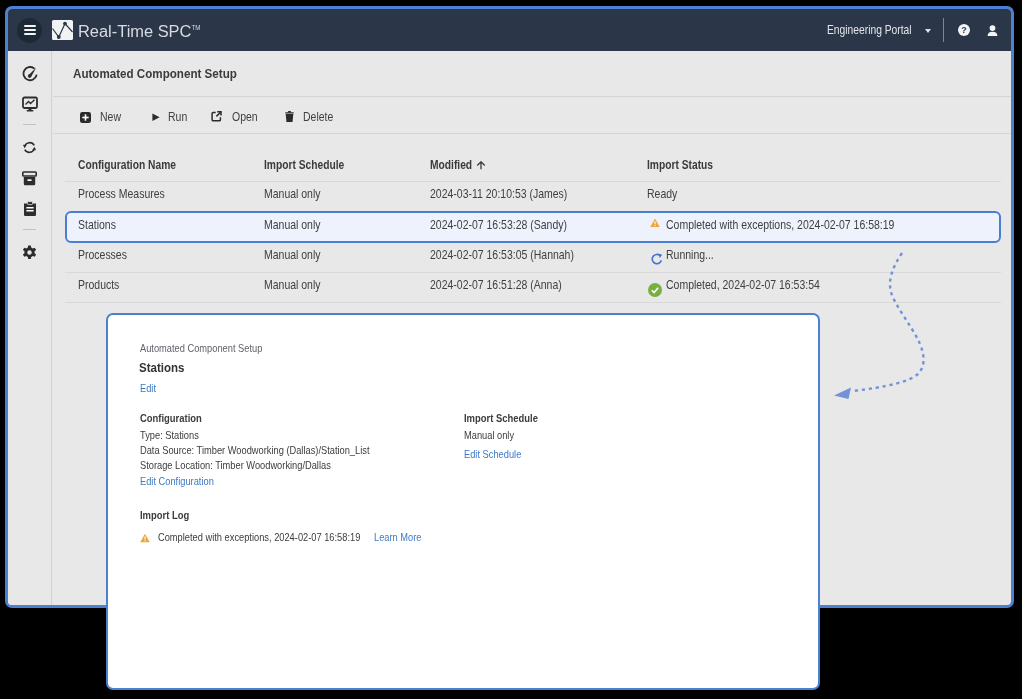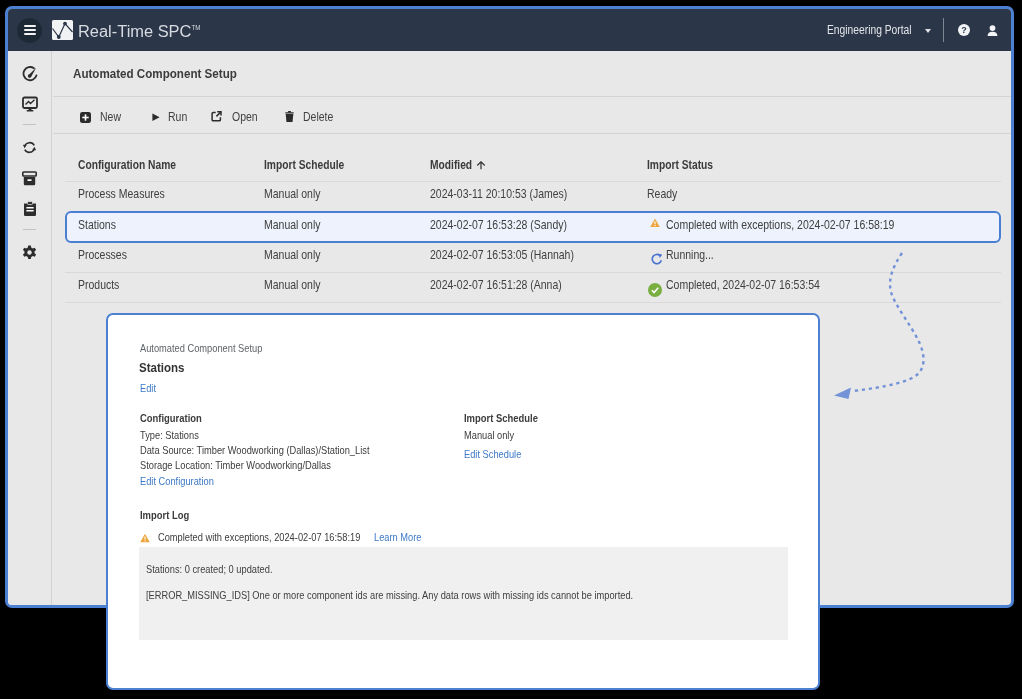--- a/index.html
+++ b/index.html
@@ -190,18 +190,14 @@
     <div class="t s83" style="left:355.8px; top:114.4px">Manual only</div>
     <div class="t s83 blue" style="left:355.8px; top:132.7px">Edit Schedule</div>
     <div class="t s82" style="left:31.5px; top:194px; font-size:11.5px; font-weight:bold">Import Log</div>
     <svg class="abs" style="left:31.8px; top:217.5px" width="10" height="10" viewBox="0 0 13 12">
       <path d="M6.5 0.4 L12.7 11.4 H0.3 Z" fill="#eda63c"></path>
       <rect x="5.8" y="4" width="1.4" height="4" fill="#fff"></rect>
       <rect x="5.8" y="9" width="1.4" height="1.4" fill="#fff"></rect>
     </svg>
     <div class="t s83" style="left:50.1px; top:215.5px">Completed with exceptions, 2024-02-07 16:58:19</div>
     <div class="t s83 blue" style="left:265.7px; top:215.5px">Learn More</div>
-    <div class="graybox">
-      <div class="t s83" style="left:7.9px; top:15.9px; color:#3e3e3e">Stations: 0 created; 0 updated.</div>
-      <div class="t s83" style="left:7.2px; top:41.9px; color:#3e3e3e">[ERROR_MISSING_IDS] One or more component ids are missing. Any data rows with missing ids cannot be imported.</div>
-    </div>
   </div>
 </div>
 
 </body></html>

